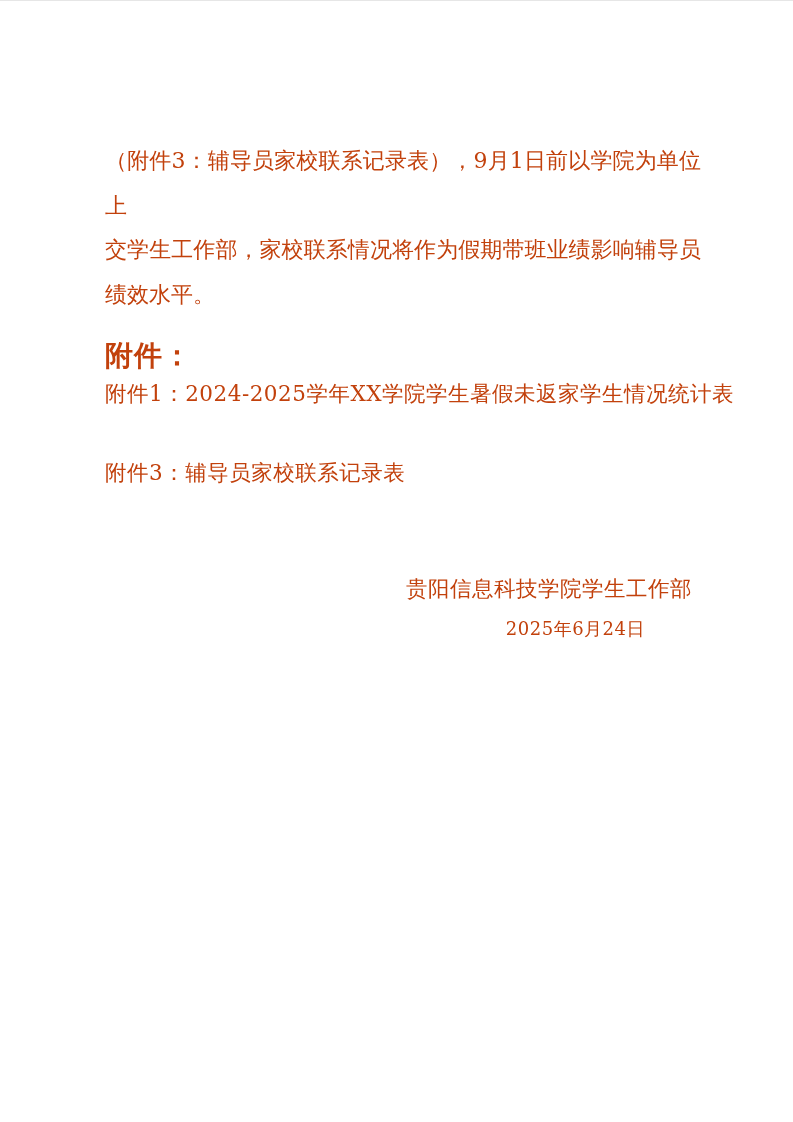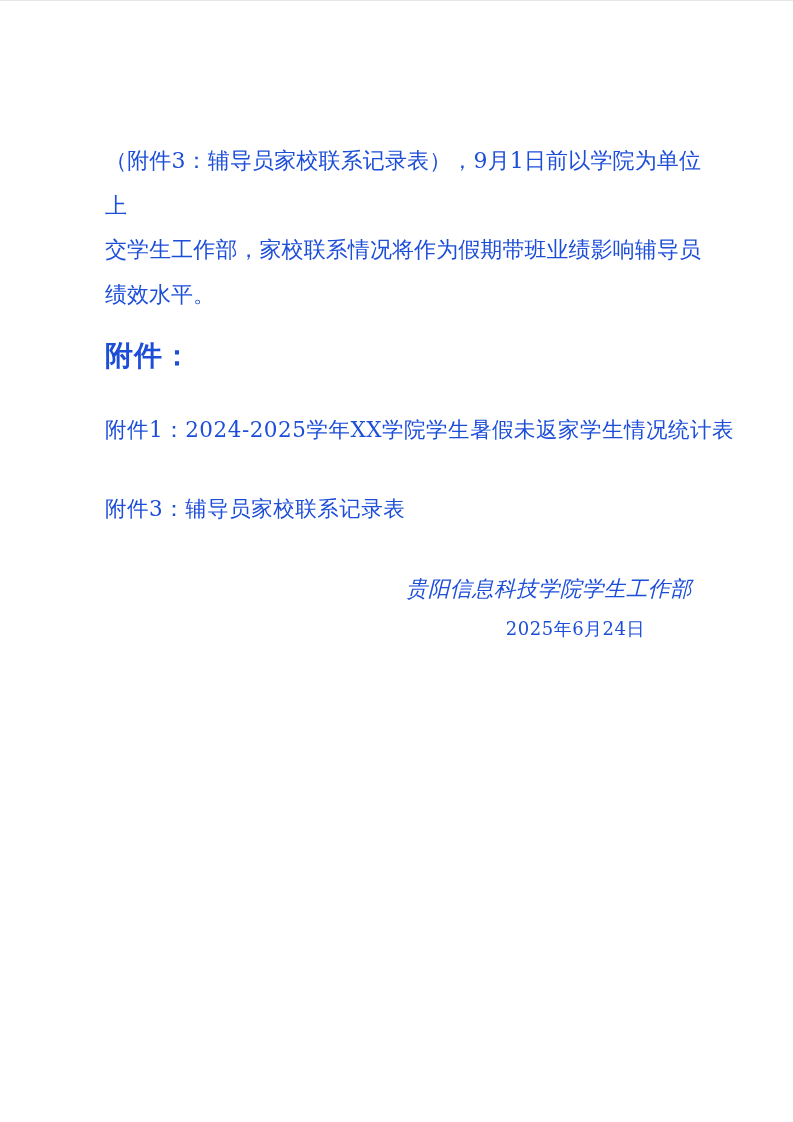--- a/index.html
+++ b/index.html
@@ -43,49 +43,47 @@
     font-weight: bold;
     letter-spacing: 1px;
   }
   .attach-item {
     position: absolute;
     left: 105px;
     font-size: 21.5px;
     line-height: 36px;
     letter-spacing: 0.5px;
     white-space: nowrap;
-    margin-top: 36px;
   }
   .attach-item-1 { top: 376px; }
   .attach-item-2 { top: 418px; }
   .attach-item-3 { top: 455px; }
   .sig-org {
     position: absolute;
     right: 101px;
     top: 571px;
     font-size: 21.5px;
     line-height: 36px;
     letter-spacing: 0.5px;
     white-space: nowrap;
-    font-style: italic;
   }
   .sig-date {
     position: absolute;
     right: 148px;
     top: 611px;
     font-size: 18px;
     line-height: 36px;
     letter-spacing: 0.5px;
     white-space: nowrap;
   }
 </style>
 </head>
 <body>
 
-<div class="page" style="background: rgb(255, 255, 255); color: #1d4ed8;">
+<div class="page" style="background: rgb(255, 255, 255); color: #c2410c;">
 
   <div class="body-paragraph">
     <div class="body-line justified">（附件3：辅导员家校联系记录表），9月1日前以学院为单位上</div>
     <div class="body-line justified">交学生工作部，家校联系情况将作为假期带班业绩影响辅导员</div>
     <div class="body-line">绩效水平。</div>
   </div>
 
   <div class="attach-heading">附件：</div>
 
   <div class="attach-item attach-item-1">附件1：2024-2025学年XX学院学生暑假未返家学生情况统计表</div>

